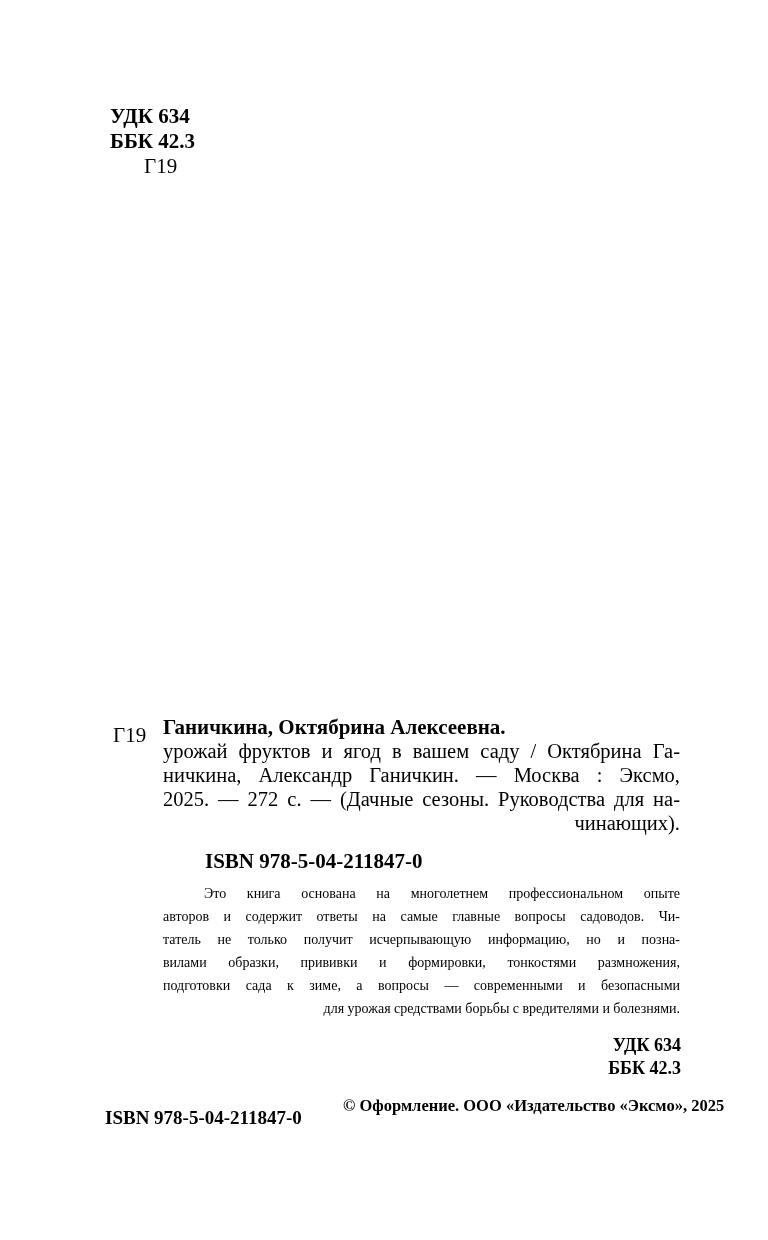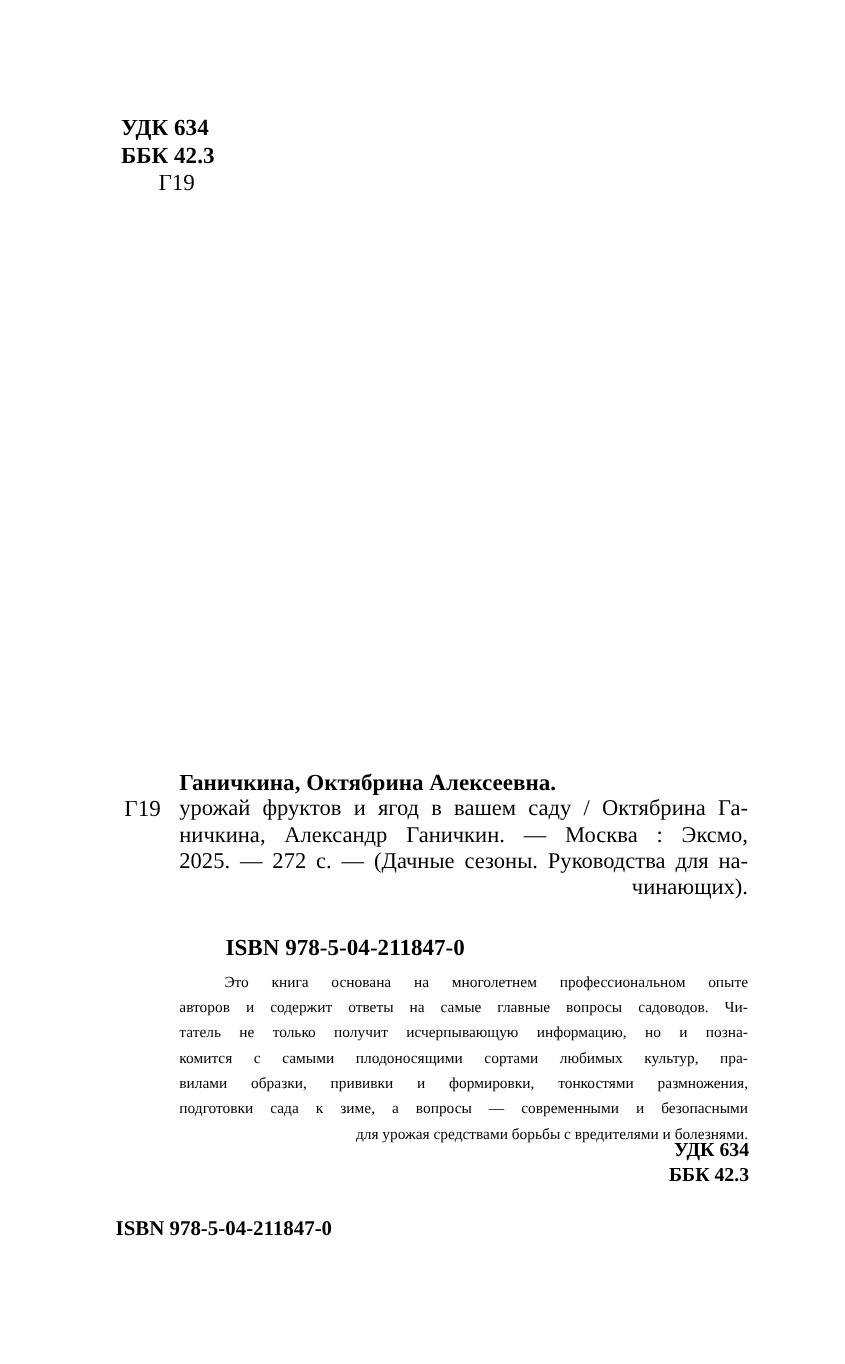--- a/index.html
+++ b/index.html
@@ -39,20 +39,21 @@
   .card {
     position: absolute;
     left: 163px;
     top: 699px;
     width: 517px;
   }
   .author-heading {
     font-weight: bold;
     font-size: 21px;
     line-height: 24px;
+    margin-top: 16px;
   }
   .bib-entry { font-size: 20.5px; line-height: 24px; }
   .line-just {
     text-align: justify;
     text-align-last: justify;
     overflow: hidden;
     white-space: nowrap;
   }
   .line-last { text-align: right; }
   .indent-first { text-indent: 43px; }
@@ -130,28 +131,28 @@
       <div class="line-last">чинающих).</div>
     </div>
   </div>
 
   <div class="isbn-mid">ISBN 978-5-04-211847-0</div>
 
   <div class="annotation">
     <div class="line-just indent-first">Это книга основана на многолетнем профессиональном опыте</div>
     <div class="line-just">авторов и содержит ответы на самые главные вопросы садоводов. Чи-</div>
     <div class="line-just">татель не только получит исчерпывающую информацию, но и позна-</div>
-    <div class="line-just">комится с самыми плодоносящими сортами любимых культур, пра-</div>
     <div class="line-just">вилами образки, прививки и формировки, тонкостями размножения,</div>
     <div class="line-just">подготовки сада к зиме, а вопросы — современными и безопасными</div>
     <div class="line-last">для урожая средствами борьбы с вредителями и болезнями.</div>
   </div>
 
   <div class="codes-right">
     <div>УДК 634</div>
     <div>ББК 42.3</div>
   </div>
 
   <div class="footer-isbn">ISBN 978-5-04-211847-0</div>
   <div class="copyright-block">
+    <div>© Оформление. ООО «Издательство «Эксмо», 2025</div>
   </div>
 
 </div>
 
 </body></html>

